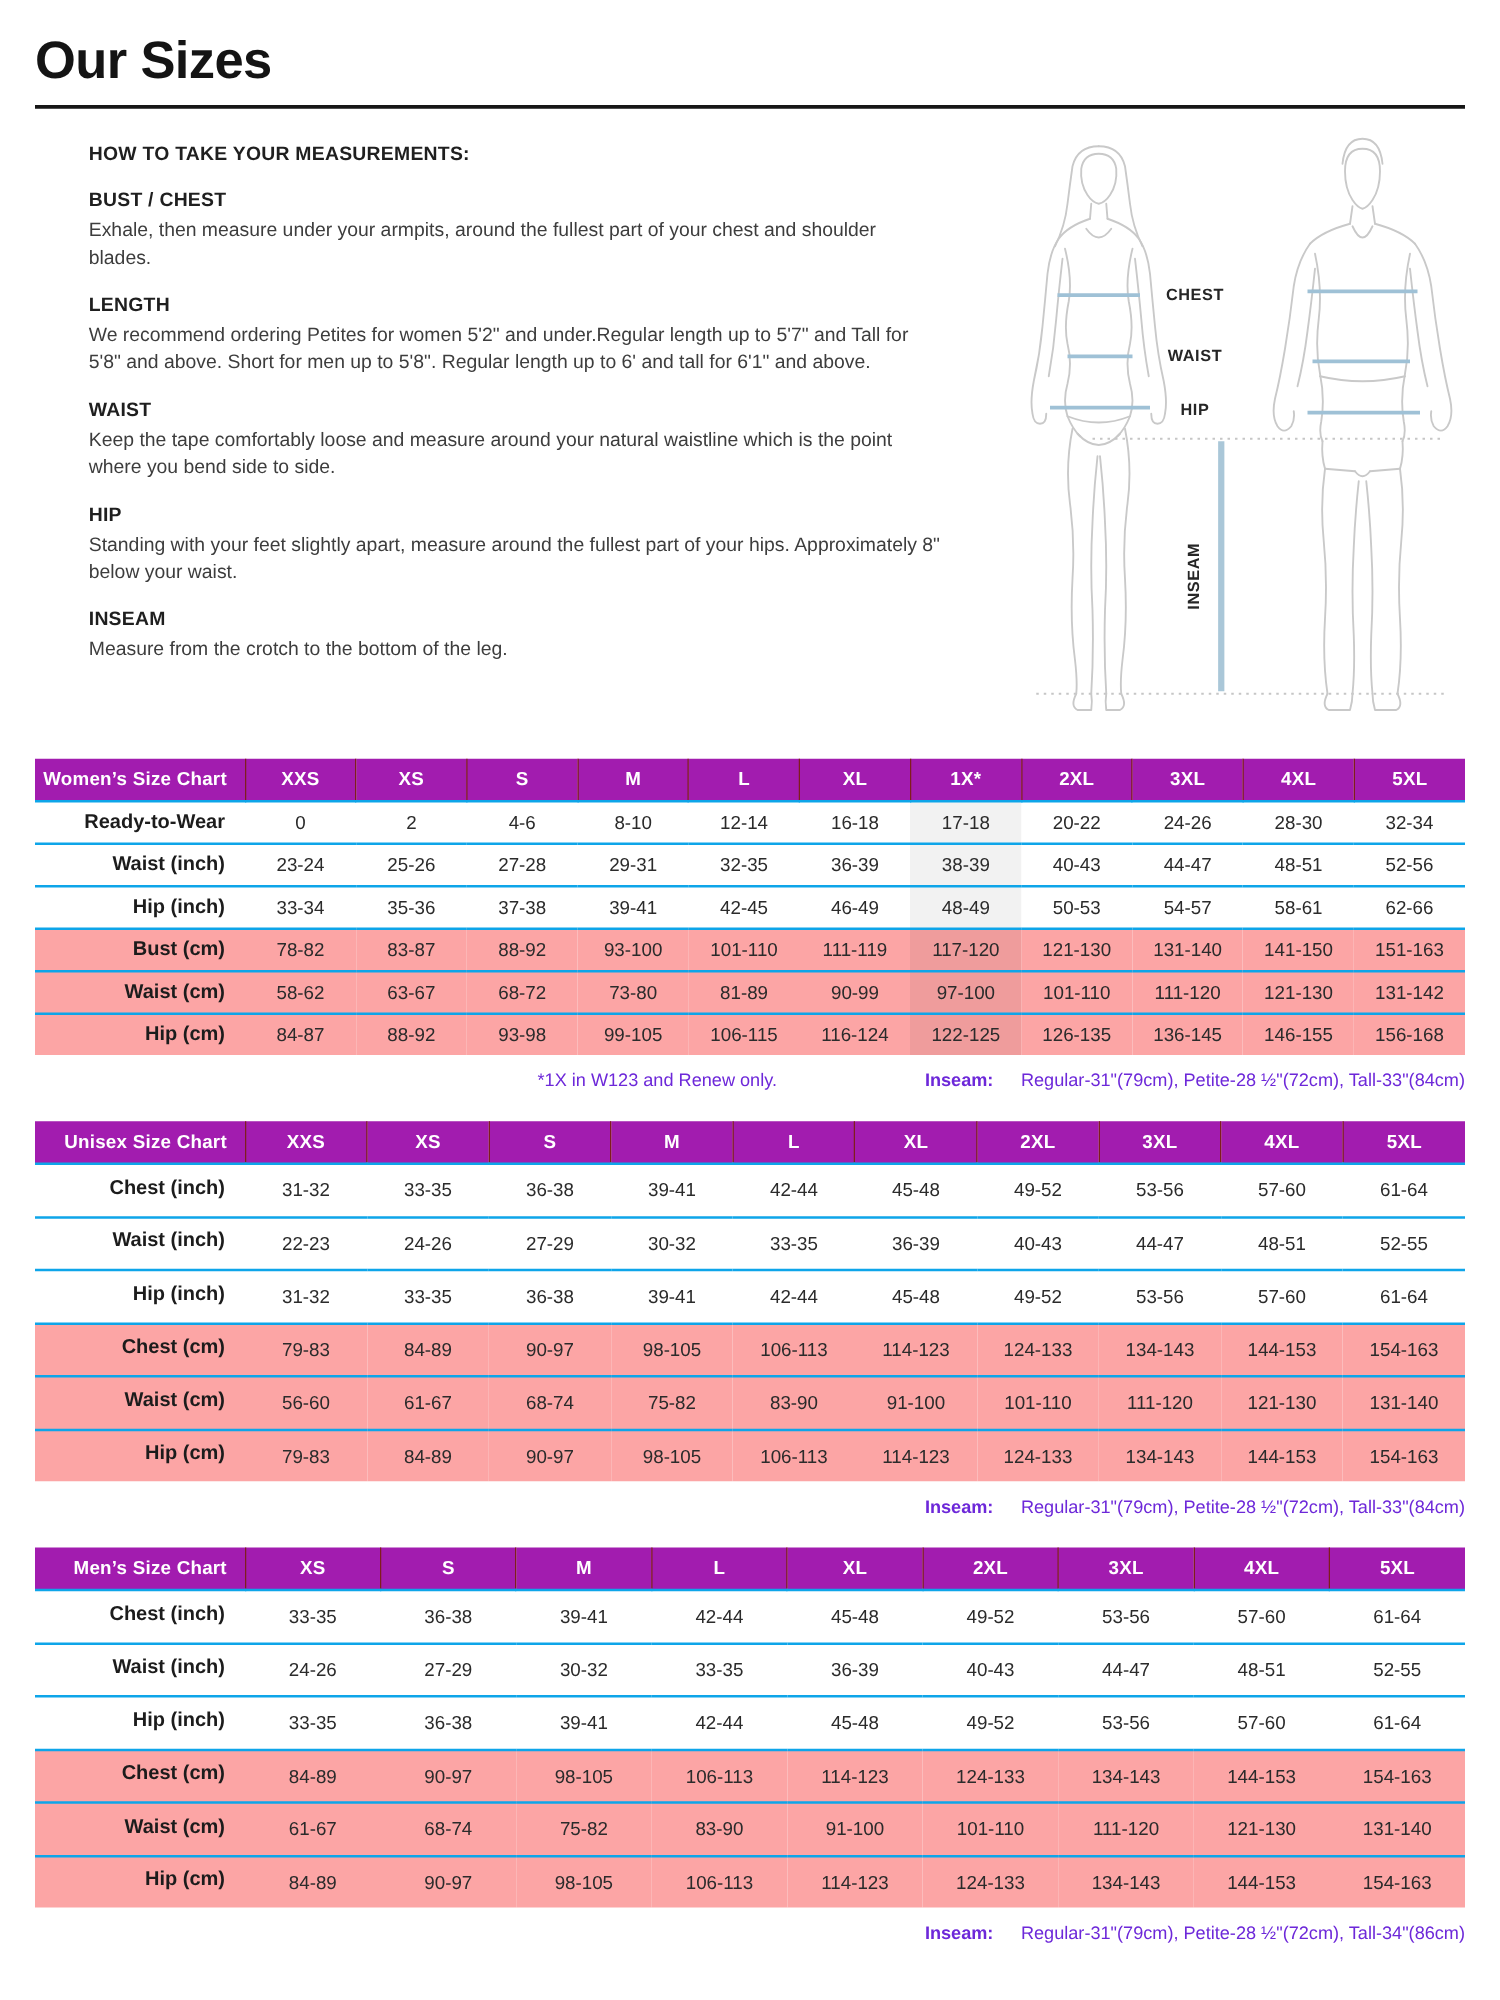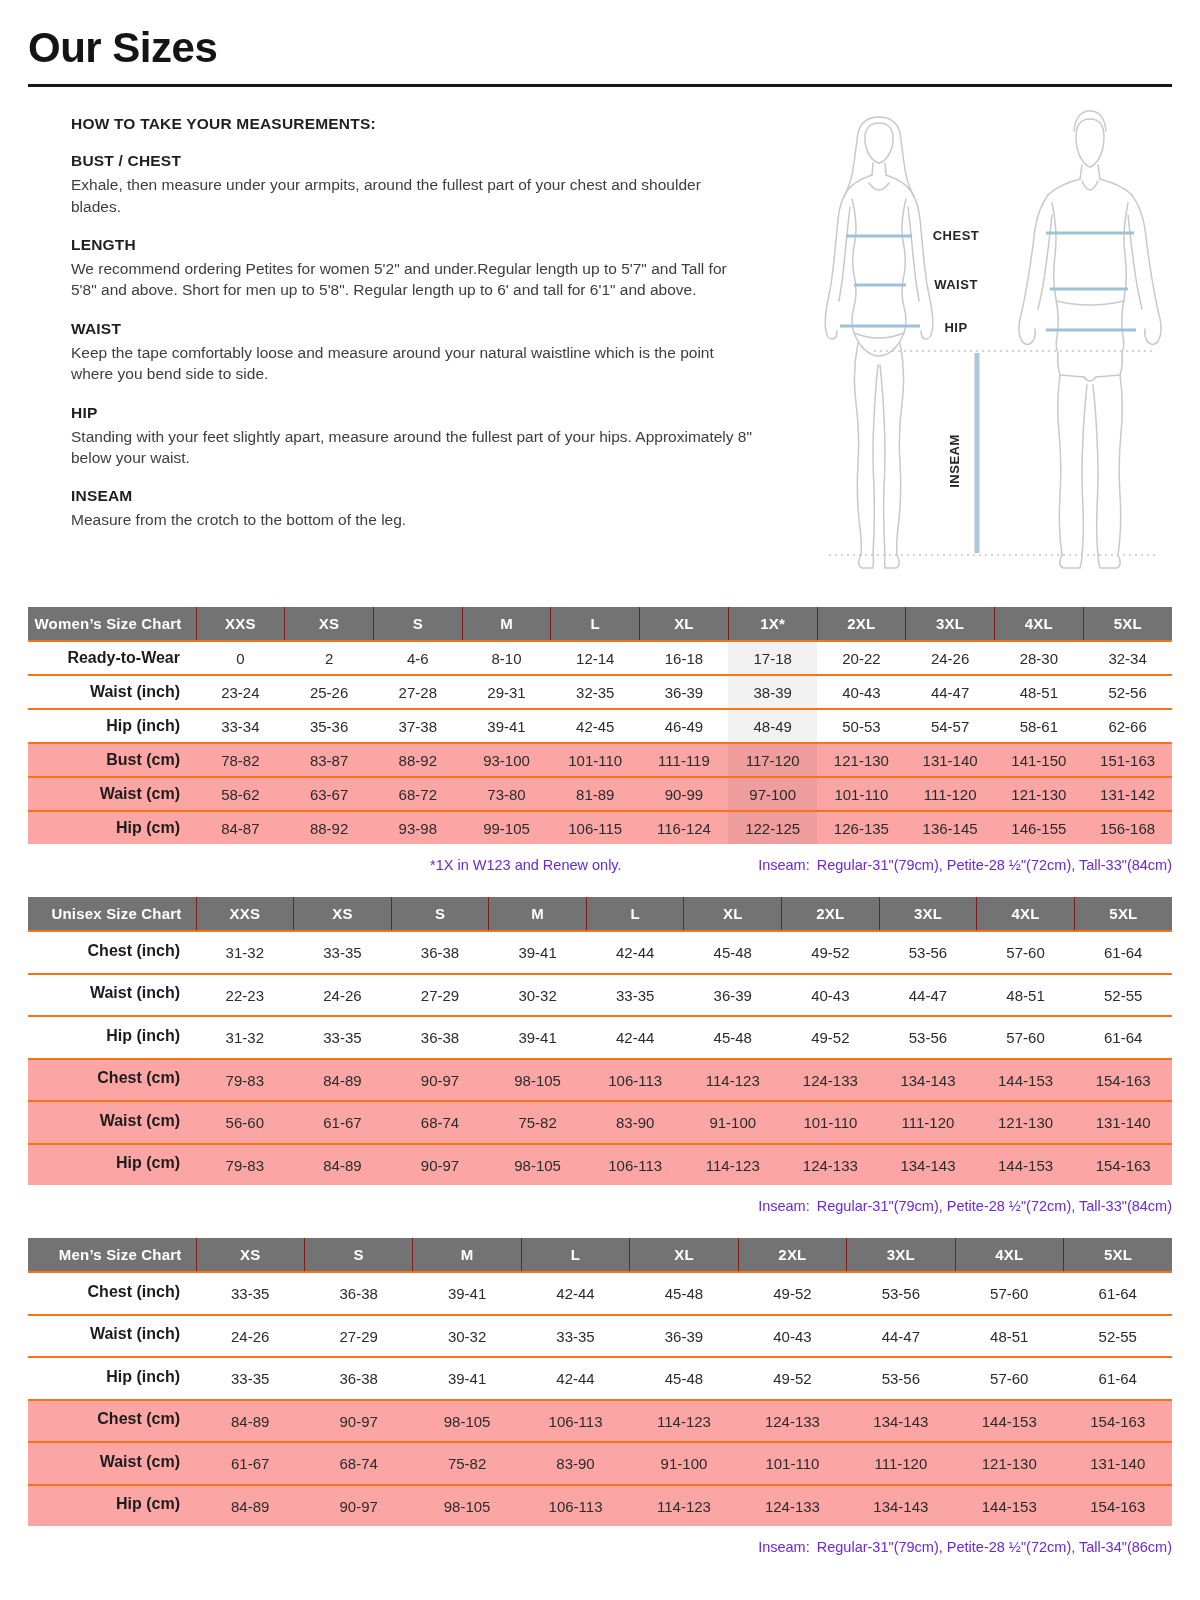--- a/index.html
+++ b/index.html
@@ -40,46 +40,46 @@
   .fig-blue { stroke:#9fc1d6; stroke-width:3; fill:none; }
   .fig-inseam { stroke:#aac7d8; stroke-width:5; fill:none; }
   .fig-dotted { stroke:#c6c6c6; stroke-width:1.5; stroke-dasharray:2 4; fill:none; }
   .fig-label { font-family:"Liberation Sans",sans-serif; font-size:13px; font-weight:700; fill:#262626; letter-spacing:0.5px; }
 
   .tables-area { margin-top:38px; }
   .table-block + .table-block { margin-top:24px; }
 
   table.size-table { width:100%; border-collapse:collapse; table-layout:fixed; }
   table.size-table thead th {
-    background:#737373; color:#ffffff;
+    background:#a21caf; color:#ffffff;
     font-size:15px; font-weight:700;
     padding:8px 2px; text-align:center; letter-spacing:0.2px;
   }
   table.size-table thead th + th { border-left:1px solid #7f1d1d; }
   table.size-table thead th.corner { text-align:right; padding-right:14px; }
-  table.size-table tbody tr { border-top:2px solid #f97316; background:#ffffff; }
+  table.size-table tbody tr { border-top:2px solid #0ea5e9; background:#ffffff; }
   table.size-table tbody tr.shade { background:#fca5a5; }
   table.size-table tbody th.row-label {
     text-align:right; padding:7px 16px 7px 2px;
     font-size:16px; font-weight:700; color:#1c1c1c;
   }
   table.size-table tbody td {
     text-align:center; padding:7px 2px;
     font-size:15px; color:#2b2b2b;
   }
   table.size-table tbody td.hl { background:rgba(0,0,0,0.05); }
   table.size-table.tall tbody th.row-label { padding-top:9.5px; padding-bottom:13px; }
   table.size-table.tall tbody td { padding-top:9.5px; padding-bottom:9.5px; }
 
   .notes {
     display:flex; justify-content:flex-end; align-items:center;
     margin-top:13px; font-size:14.5px; color:#6d28d9;
   }
   .notes .footnote { margin-right:auto; margin-left:402px; }
-  .notes .inseam-note b { font-weight:400; margin-right:3px; }
+  .notes .inseam-note b { font-weight:700; margin-right:18px; }
 </style>
 </head>
 <body>
 
 <div class="container">
 
   <h1 class="page-title">Our Sizes</h1>
   <hr class="title-rule">
 
   <div class="top-section">

